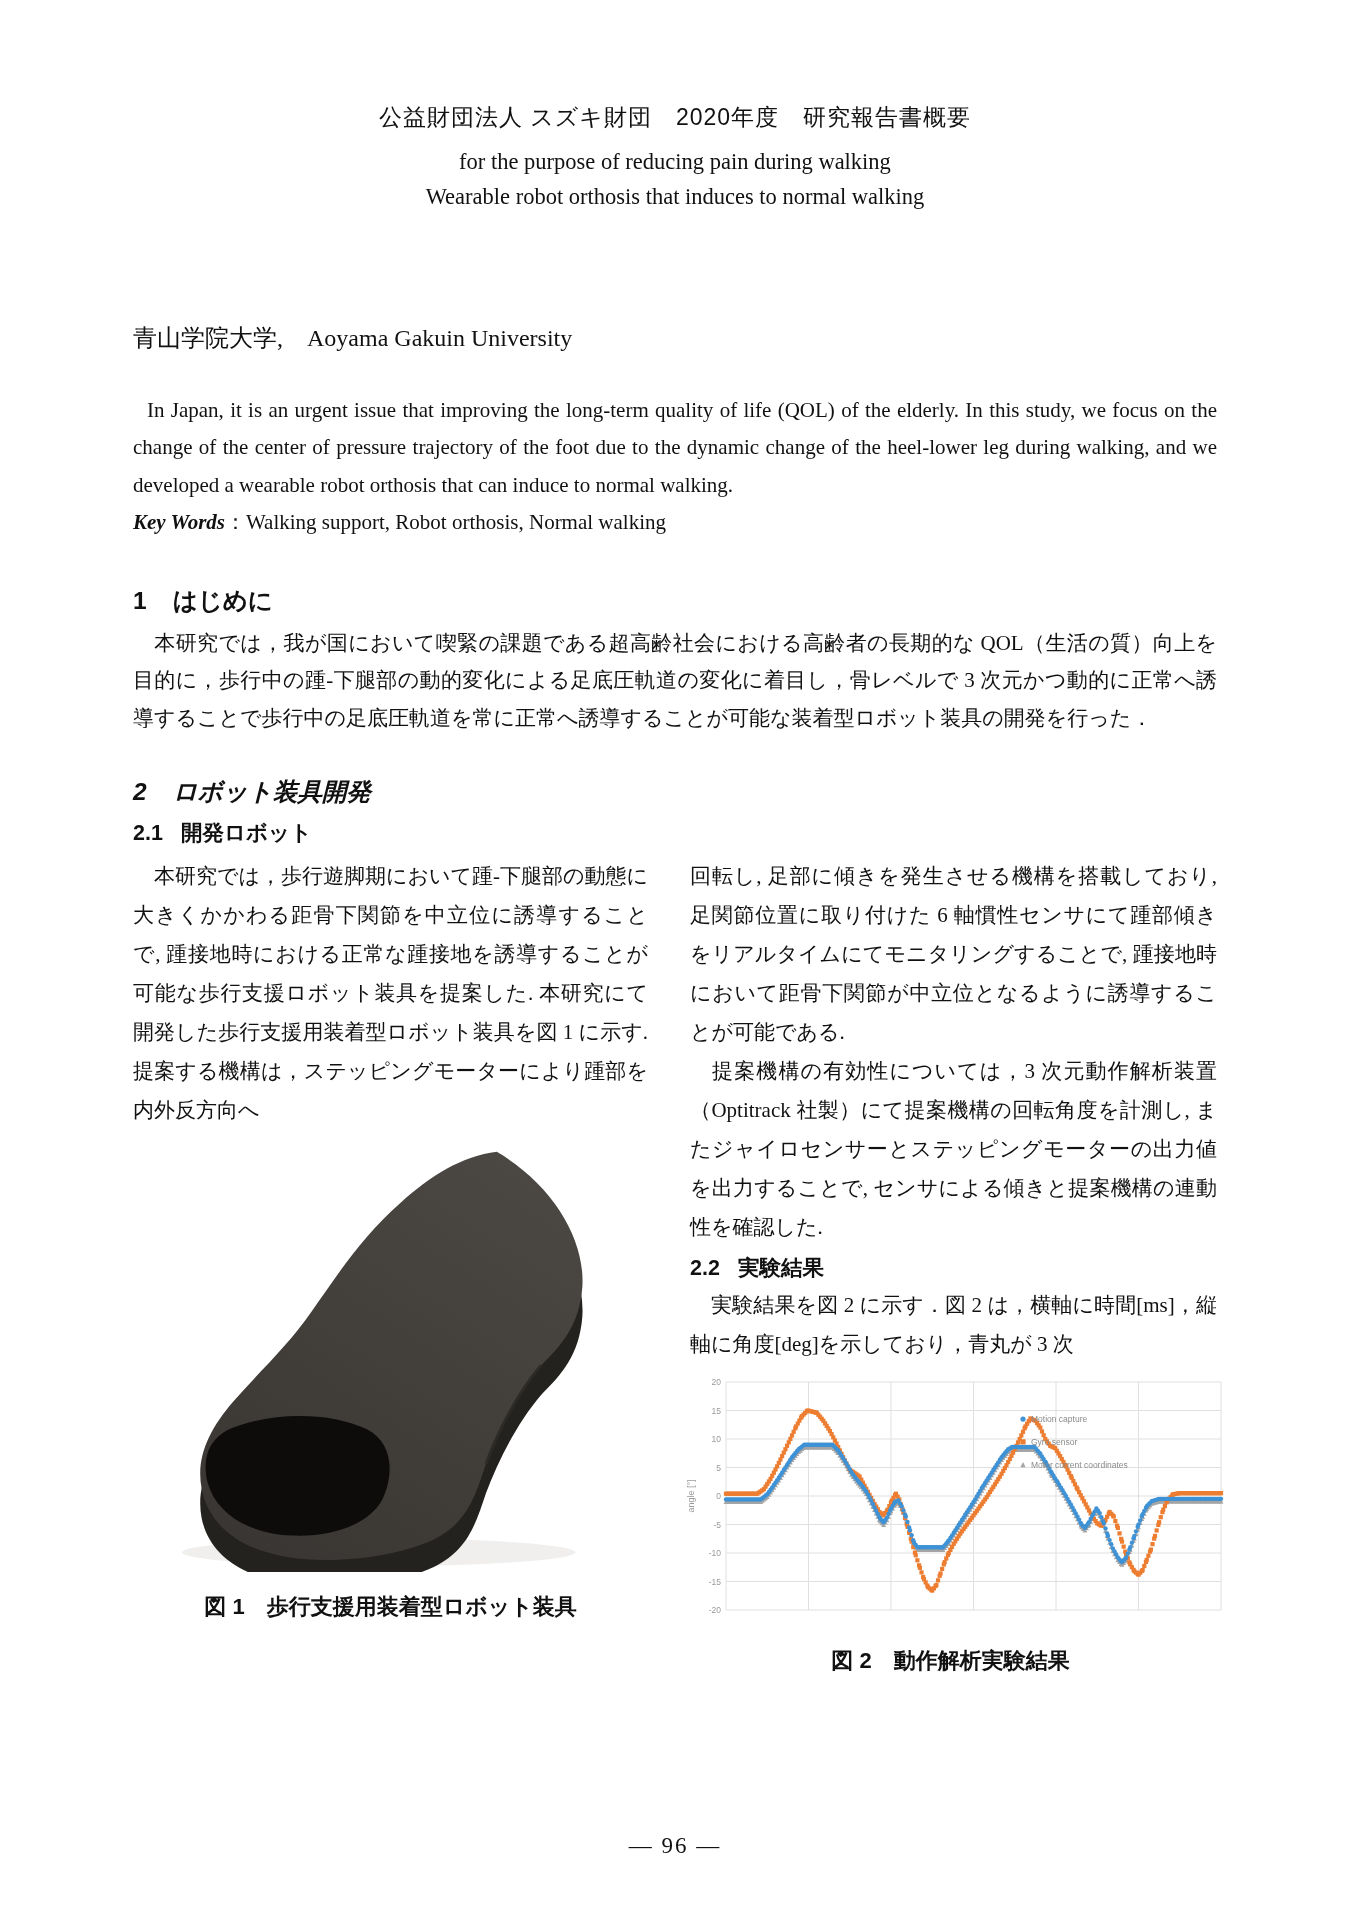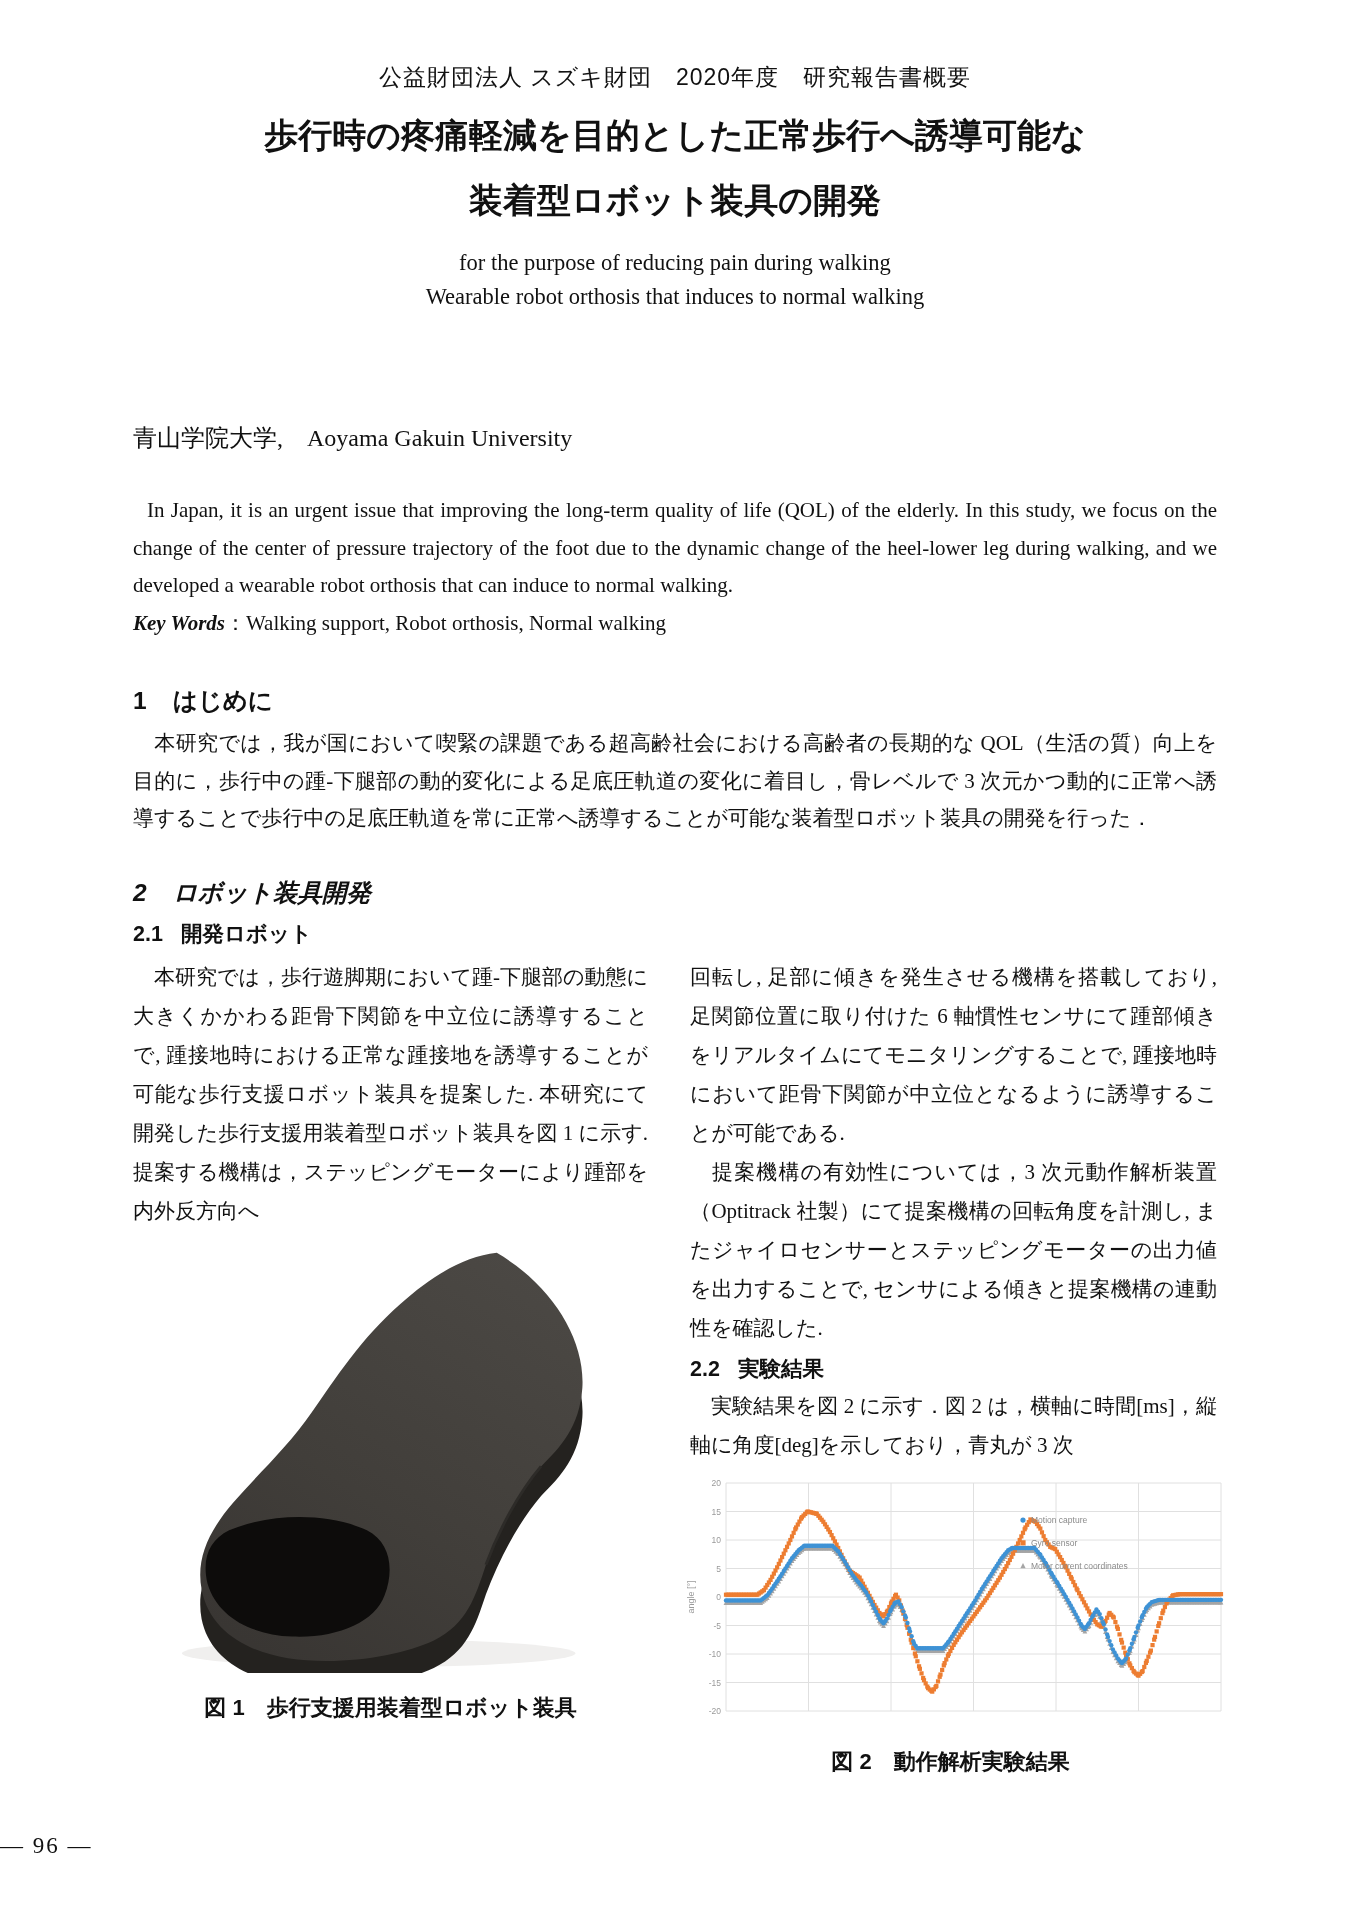--- a/index.html
+++ b/index.html
@@ -1,21 +1,21 @@
 <!DOCTYPE html>
 <html><head>
 <meta charset="utf-8">
 <style>
   html,body{margin:0;padding:0;background:#888;}
   .page{
     width:1350px;height:1909px;background:#ffffff;margin:0 auto;
     position:relative;overflow:hidden;
     font-family:"Liberation Serif","DejaVu Serif",serif;color:#111;
   }
-  .content{margin:0 133px;padding-top:62px;}
+  .content{margin:0 133px;padding-top:102px;}
   .gothic{font-family:"Liberation Sans","DejaVu Sans",sans-serif;}
   .doc-header{text-align:center;font-size:23px;letter-spacing:1px;}
   .doc-title{text-align:center;font-size:34px;font-weight:bold;line-height:1.92;margin-top:10px;}
   .doc-subtitle{text-align:center;font-size:22.5px;line-height:1.55;margin-top:12px;}
   .authors{margin-top:100px;font-size:24px;line-height:1.95;}
   .abstract{margin-top:30px;font-size:21px;line-height:37.5px;text-align:justify;}
   .abstract .indent{display:inline-block;width:14px;}
   .keywords{font-size:21px;line-height:37.5px;}
   .kw-label{font-weight:bold;font-style:italic;}
   .sec-h1{font-size:24.5px;font-weight:bold;margin-top:42px;}
@@ -27,35 +27,31 @@
   .sub-h .num{margin-right:18px;}
   .cols{display:flex;gap:42px;margin-top:10px;}
   .col{width:527px;}
   .col p{margin:0;font-size:21px;line-height:39px;text-align:justify;}
   .sub-h2{font-size:21.5px;font-weight:bold;margin:6px 0 4px 0;}
   .sub-h2 .num{margin-right:18px;}
   .fig1-wrap{margin-top:14px;text-align:center;}
   .fig2-wrap{margin-top:10px;margin-left:-6px;}
   .fig-caption{font-size:22px;font-weight:bold;text-align:center;margin-top:16px;}
   .fig-caption .fig-no{margin-right:22px;}
-  .page-footer{position:absolute;left:0;top:1833px;width:100%;
+  .page-footer{position:absolute;left:0;top:1833px;width:100%;text-align:center;
     font-size:23px;letter-spacing:2px;}
 </style>
 </head>
 <body>
 
 <div class="page">
   <div class="content">
 
     <div class="doc-header gothic">公益財団法人 スズキ財団　2020年度　研究報告書概要</div>
 
-    <div class="doc-title gothic">
-      <div>歩行時の疼痛軽減を目的とした正常歩行へ誘導可能な</div>
-      <div>装着型ロボット装具の開発</div>
-    </div>
 
     <div class="doc-subtitle">
       <div>for the purpose of reducing pain during walking</div>
       <div>Wearable robot orthosis that induces to normal walking</div>
     </div>
 
     <div class="authors">
       <div>青山学院大学,　Aoyama Gakuin University</div>
     </div>
 

